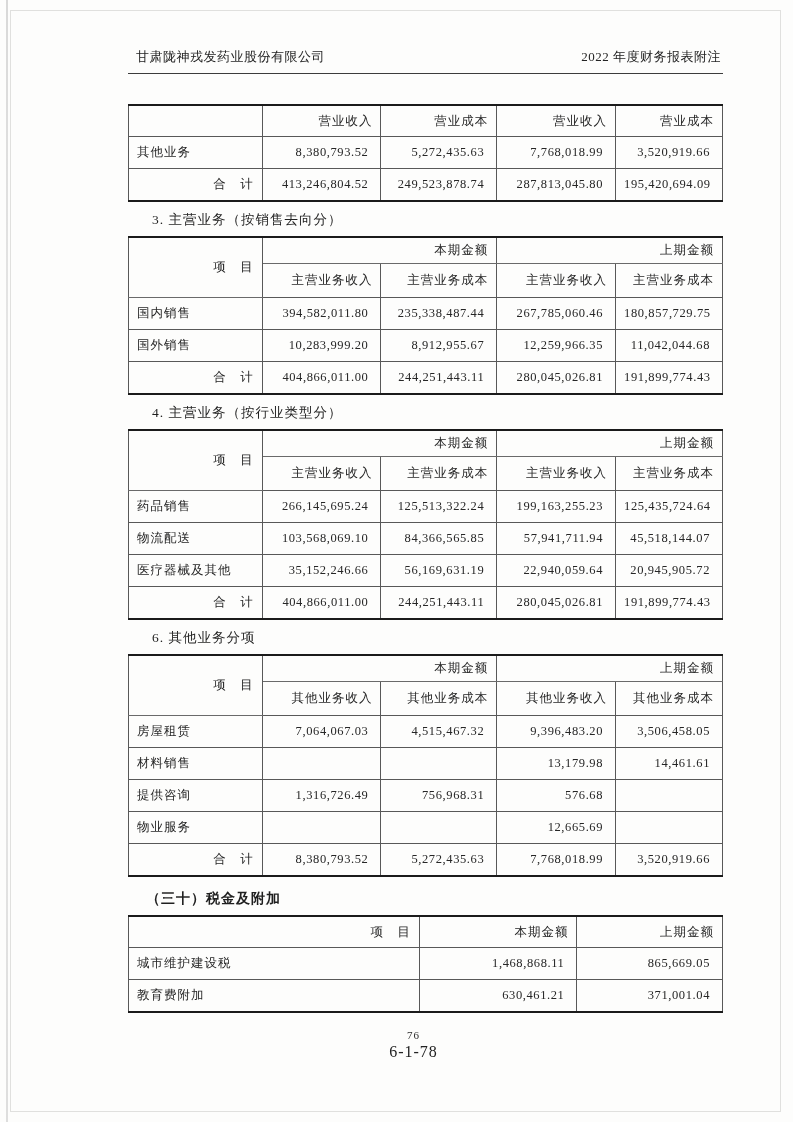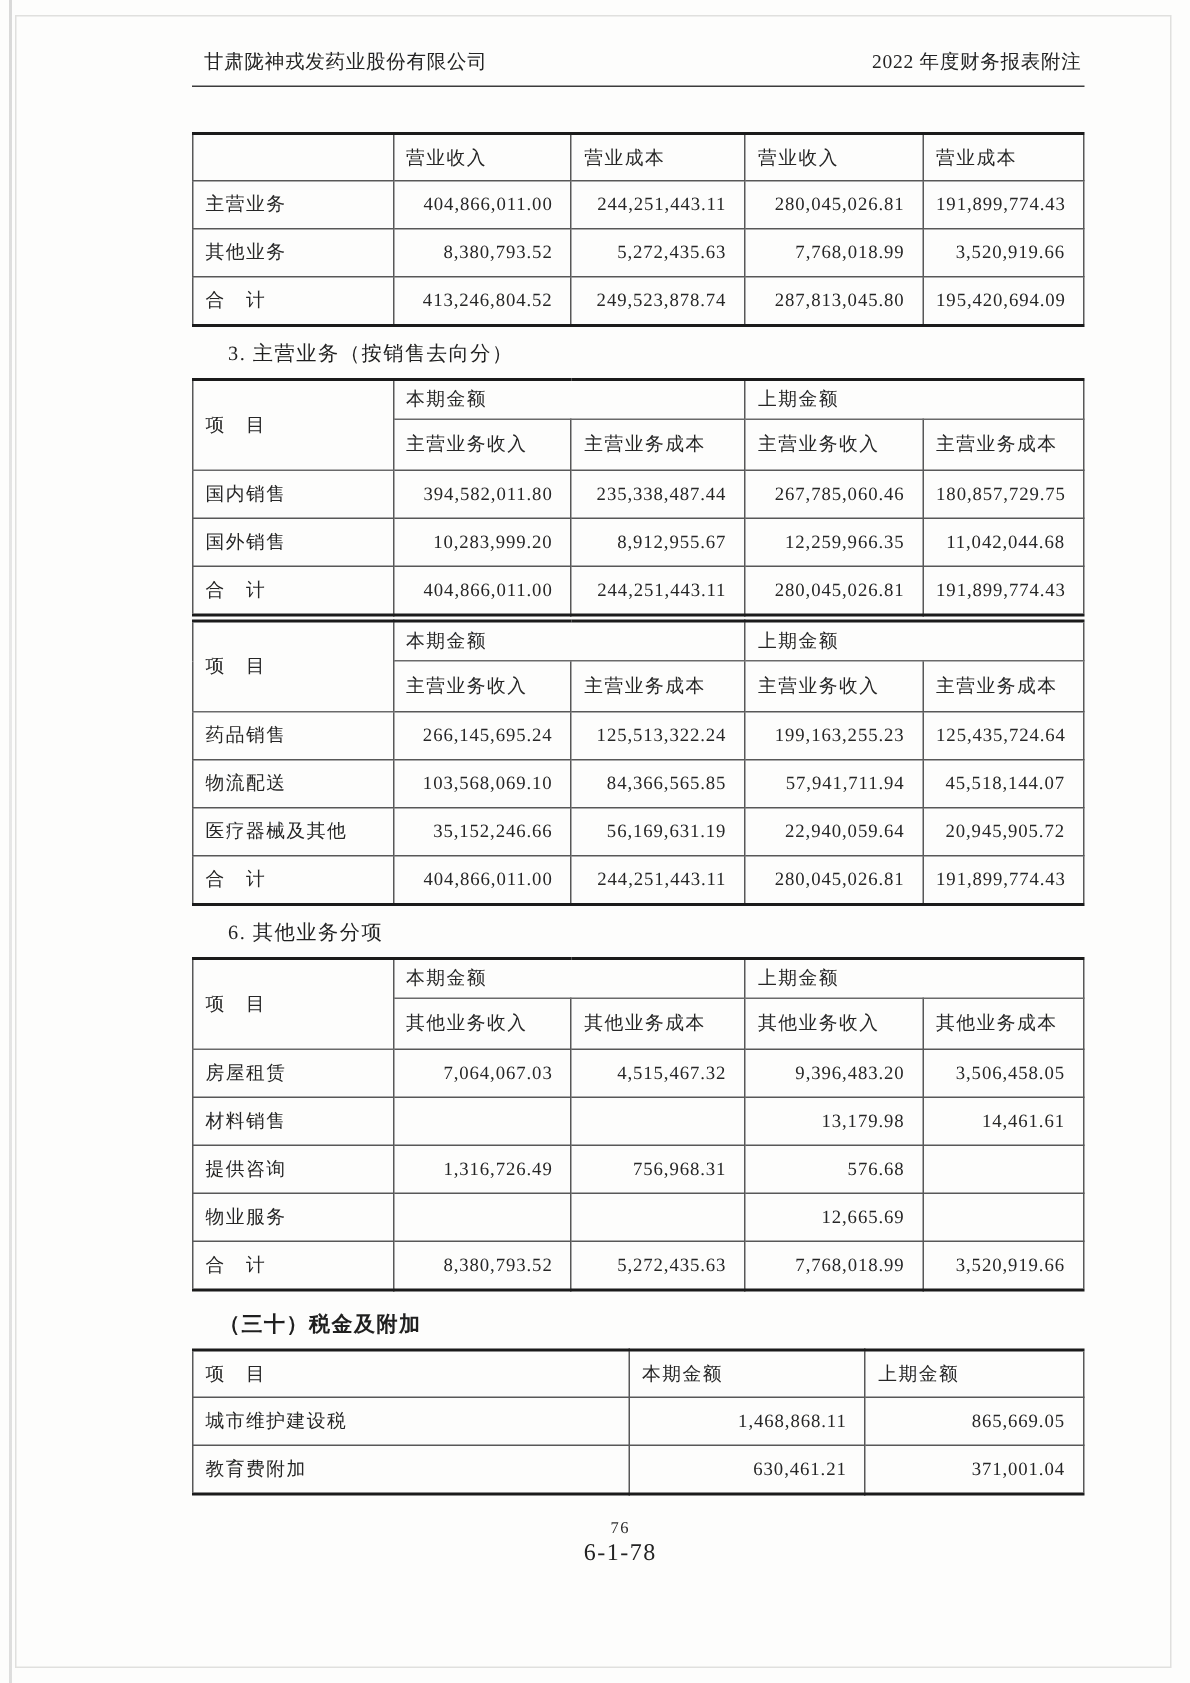--- a/index.html
+++ b/index.html
@@ -8,38 +8,38 @@
     background:#fdfdfc;color:#242424;
     font-family:"Liberation Serif","DejaVu Serif",serif;
     -webkit-font-smoothing:antialiased;
   }
   
   .scan-edge-left{position:absolute;left:6px;top:0;width:2px;height:1122px;background:linear-gradient(#bbb,#d8d8d8 40%,#c4c4c4);opacity:.55;}
   .scan-edge-frame{position:absolute;left:10px;top:10px;width:769px;height:1100px;border:1px solid #e0e0de;}
   .content{position:absolute;left:128px;top:0;width:595px;}
   
   .doc-header{
-    margin-top:32px;display:flex;justify-content:space-between;align-items:flex-start;
+    margin-top:48px;display:flex;justify-content:space-between;align-items:flex-start;
     border-bottom:1.6px solid #3c3c3c;padding:0 2px 7px 8px;font-size:13px;letter-spacing:.5px;
   }
   
   .sec-h{font-size:13.5px;margin:9px 0 7px 24px;letter-spacing:1px;color:#1f1f1f;}
   .sec-h.bold{font-weight:bold;margin-left:18px;font-size:14px;margin-top:13px;}
   
   table{
     width:100%;border-collapse:collapse;table-layout:fixed;
     border-top:2.5px solid #1b1b1b;border-bottom:2.5px solid #1b1b1b;
     border-left:1px solid #555;border-right:1px solid #555;
     font-size:12.5px;color:#262626;
   }
   td{border:1px solid #585858;padding:0 8px;vertical-align:middle;height:31px;overflow:hidden;white-space:nowrap;}
   tr.h-top td{height:30px;}
   tr.h-group td{height:25px;border-bottom-color:#6a6a6a;}
   tr.h-sub td{height:33px;}
-  .c{text-align:left;letter-spacing:1px;}
+  .c{text-align:right;letter-spacing:1px;}
   .label{text-align:left;padding-left:8px;letter-spacing:1px;}
   .num{text-align:right;padding-right:12px;letter-spacing:.6px;font-size:12.5px;}
   .t1{margin-top:30px;}
   .tbl{margin-top:2px;}
   
   .footer{margin-top:16px;text-align:center;transform:translateX(-12px);}
   .footer .pg{font-size:11px;letter-spacing:1px;color:#2c2c2c;}
   .footer .code{font-size:16px;letter-spacing:1px;margin-top:2px;color:#222;}
 </style>
 </head>
@@ -65,27 +65,20 @@
       </colgroup>
     <tbody>
       <tr class="h-top">
         <td class="c"></td>
         <td class="c">营业收入</td>
         <td class="c">营业成本</td>
         <td class="c">营业收入</td>
         <td class="c">营业成本</td>
       </tr>
       <tr>
-        <td class="label">主营业务</td>
-        <td class="num">404,866,011.00</td>
-        <td class="num">244,251,443.11</td>
-        <td class="num">280,045,026.81</td>
-        <td class="num">191,899,774.43</td>
-      </tr>
-      <tr>
         <td class="label">其他业务</td>
         <td class="num">8,380,793.52</td>
         <td class="num">5,272,435.63</td>
         <td class="num">7,768,018.99</td>
         <td class="num">3,520,919.66</td>
       </tr>
       <tr>
         <td class="c">合　计</td>
         <td class="num">413,246,804.52</td>
         <td class="num">249,523,878.74</td>
@@ -134,20 +127,21 @@
       <tr>
         <td class="c">合　计</td>
         <td class="num">404,866,011.00</td>
         <td class="num">244,251,443.11</td>
         <td class="num">280,045,026.81</td>
         <td class="num">191,899,774.43</td>
       </tr>
     </tbody>
   </table>
 
+  <div class="sec-h">4. 主营业务（按行业类型分）</div>
 
   <table class="tbl">
     <colgroup>
         <col style="width:22.5%">
         <col style="width:20%">
         <col style="width:19.5%">
         <col style="width:20%">
         <col style="width:18%">
       </colgroup>
     <tbody>

